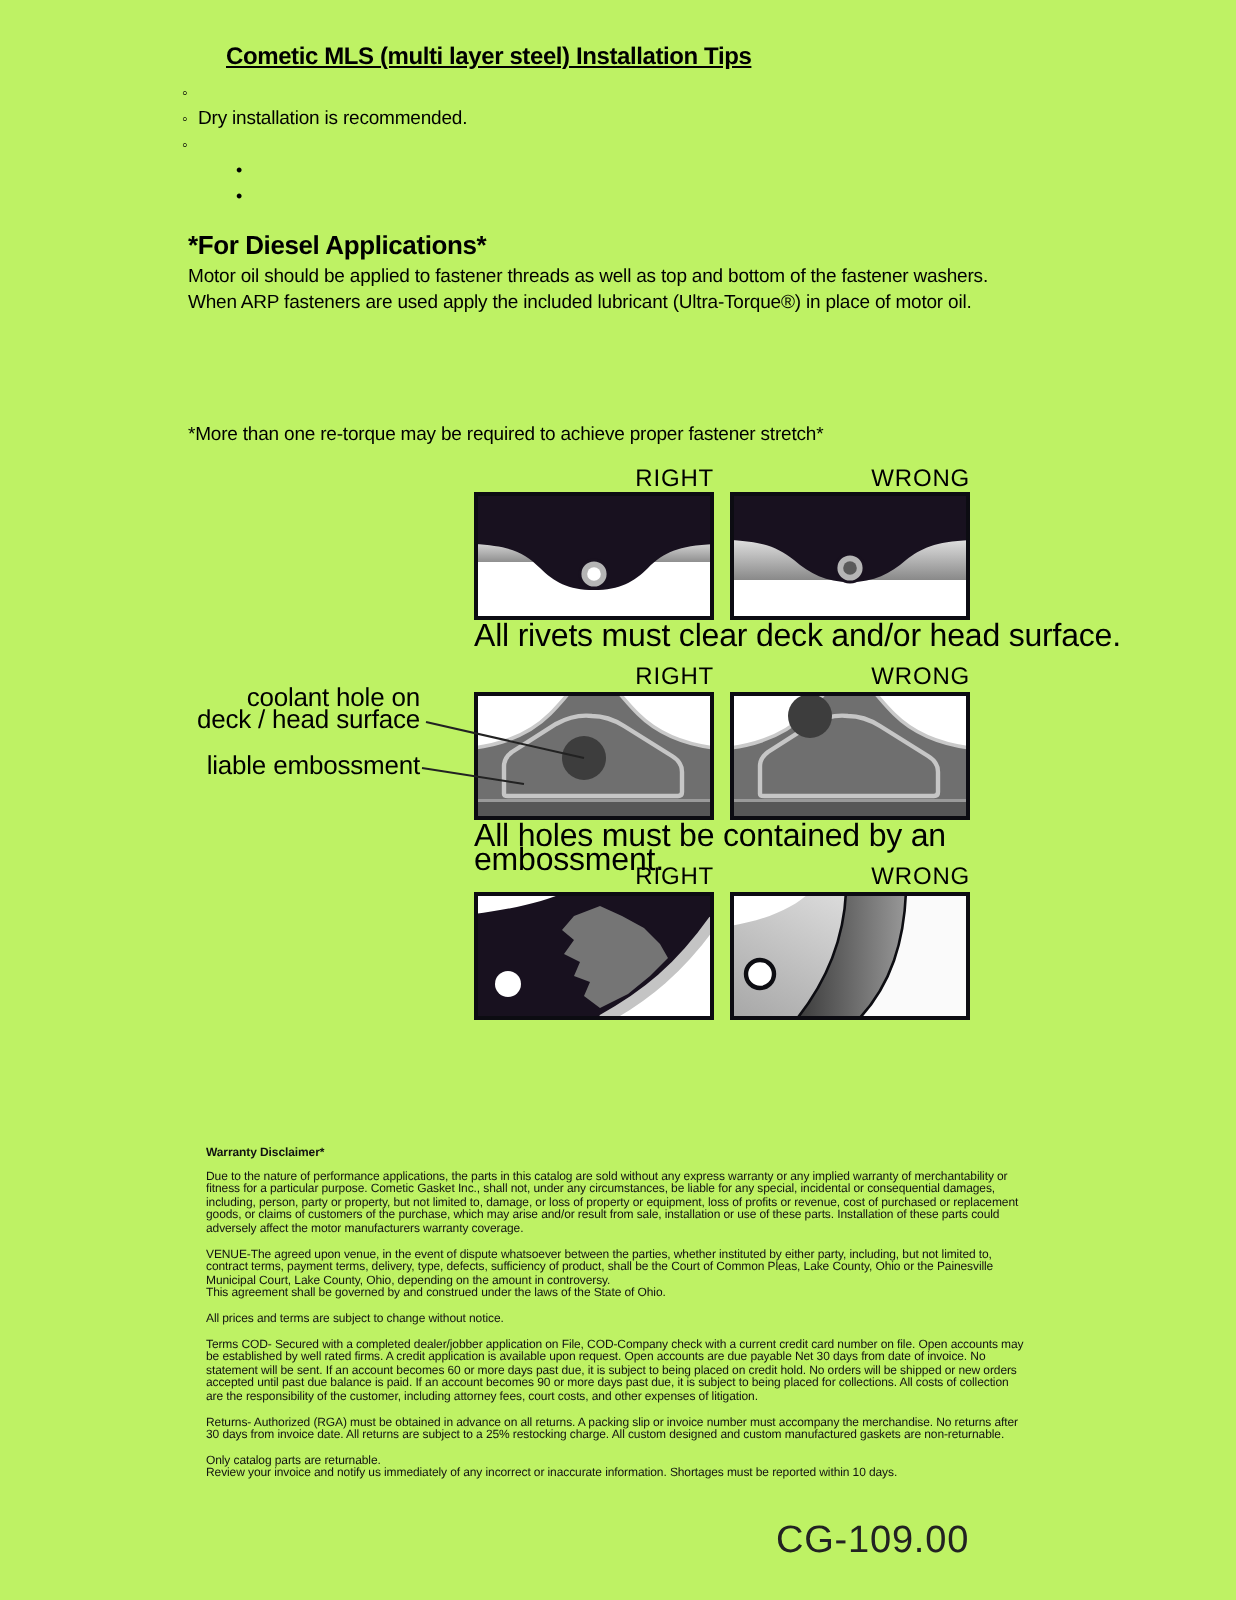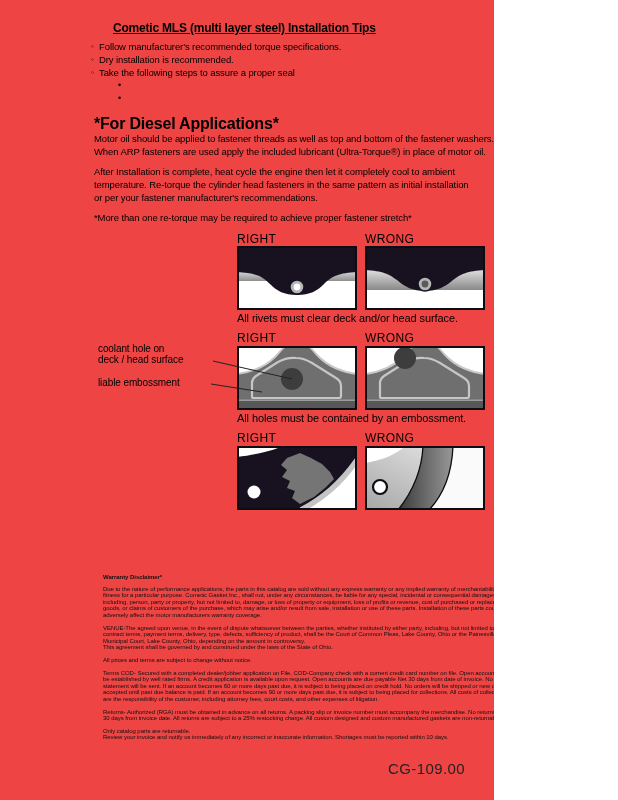--- a/index.html
+++ b/index.html
@@ -1,87 +1,82 @@
 <!DOCTYPE html>
 <html><head>
 <meta charset="utf-8">
 <style>
   html,body { margin:0; padding:0; }
   .page {
-    position:relative; width:494px; height:800px; background:#ef4444;
+    position:relative; width:618px; height:800px; background:#bef264;
     font-family:"Liberation Sans", sans-serif; color:#000;
     overflow:hidden;
   }
   .abs { position:absolute; }
   .prewrap { white-space:pre-line; }
 
   .doc-title {
     left:113px; top:21px; font-size:12px; font-weight:bold;
     text-decoration:underline; letter-spacing:-0.2px;
   }
   .bullets { left:91px; top:40px; font-size:9.5px; line-height:13px; letter-spacing:-0.1px; width:470px; }
   .b-row { display:flex; }
   .b-row .mark { width:8px; flex:0 0 8px; font-size:8px; line-height:13px; }
   .b-row.sub { margin-left:27px; }
   .b-row.sub .mark { font-size:9px; }
 
-  .diesel-head { left:94px; top:115px; font-size:16px; font-weight:bold; letter-spacing:-0.2px; }
+  .diesel-head { left:94px; top:115px; font-size:13px; font-weight:bold; letter-spacing:-0.2px; }
   .para { font-size:9.5px; line-height:12.8px; letter-spacing:-0.1px; width:470px; }
   .p1 { left:94px; top:133px; }
   .p2 { left:94px; top:166px; }
   .p3 { left:94px; top:212px; }
 
-  .dlabel { width:120px; text-align:left; font-size:12px; letter-spacing:0.4px; }
+  .dlabel { width:120px; text-align:right; font-size:12px; letter-spacing:0.4px; }
   .panel  { width:120px; height:64px; }
   .panel svg { display:block; }
-  .cap { font-size:11px; line-height:11.5px; letter-spacing:-0.1px; }
+  .cap { font-size:16px; line-height:11.5px; letter-spacing:-0.1px; }
   .cap-center { width:248px; text-align:left; }
-  .ann { font-size:10px; line-height:10.5px; text-align:left; letter-spacing:-0.1px; }
+  .ann { font-size:13px; line-height:10.5px; text-align:right; letter-spacing:-0.1px; }
   .leader { pointer-events:none; z-index:5; }
 
   .legal { left:103px; top:574px; width:470px; font-size:6px; line-height:6.6px; letter-spacing:-0.05px; color:#111; }
   .legal .lh { font-weight:bold; margin-bottom:5px; }
   .legal .lp { margin-bottom:6px; }
 
-  .page-code { left:388px; top:760px; font-size:15px; letter-spacing:0.4px; color:#222; }
+  .page-code { left:388px; top:760px; font-size:19px; letter-spacing:0.4px; color:#222; }
 </style>
 </head>
 <body>
 
 <div class="page">
 
   <div class="abs doc-title">Cometic MLS (multi layer steel) Installation Tips</div>
 
   <div class="abs bullets">
     <div class="b-row">
       <span class="mark">◦</span>
-      <span>Follow manufacturer's recommended torque specifications.</span>
     </div>
     <div class="b-row">
       <span class="mark">◦</span>
       <span>Dry installation is recommended.</span>
     </div>
     <div class="b-row">
       <span class="mark">◦</span>
-      <span>Take the following steps to assure a proper seal</span>
     </div>
     <div class="b-row sub">
       <span class="mark">•</span>
     </div>
     <div class="b-row sub">
       <span class="mark">•</span>
     </div>
   </div>
 
   <div class="abs diesel-head">*For Diesel Applications*</div>
   <div class="abs para p1 prewrap">Motor oil should be applied to fastener threads as well as top and bottom of the fastener washers.
 When ARP fasteners are used apply the included lubricant (Ultra-Torque®) in place of motor oil.</div>
-  <div class="abs para p2 prewrap">After Installation is complete, heat cycle the engine then let it completely cool to ambient
-temperature. Re-torque the cylinder head fasteners in the same pattern as initial installation
-or per your fastener manufacturer's recommendations.</div>
   <div class="abs para p3">*More than one re-torque may be required to achieve proper fastener stretch*</div>
 
   <div class="abs dlabel" style="left:237px; top:232px;">RIGHT</div>
   <div class="abs dlabel" style="left:365px; top:232px;">WRONG</div>
 
   <div class="abs panel" style="left:237px; top:246px;">
     <svg width="120" height="64" viewBox="0 0 120 64">
       <defs>
         <linearGradient id="g1r" x1="0" y1="0" x2="0" y2="1">
           <stop offset="0" stop-color="#d2d2d2"></stop>

